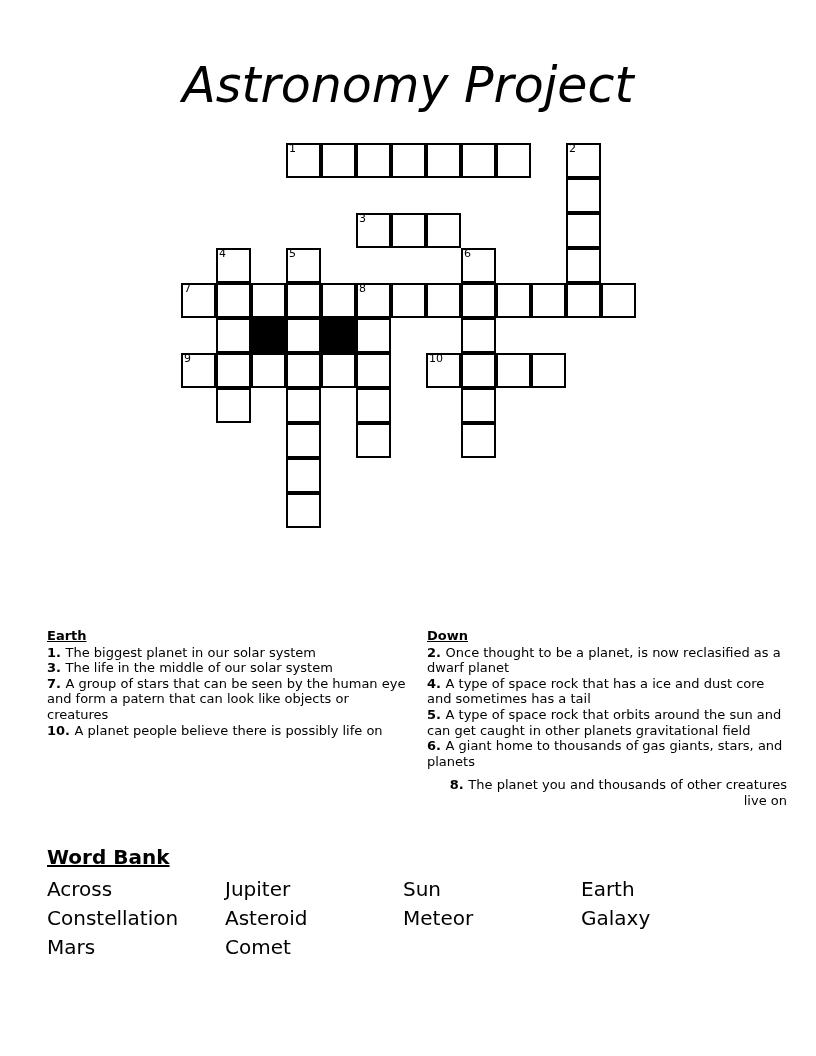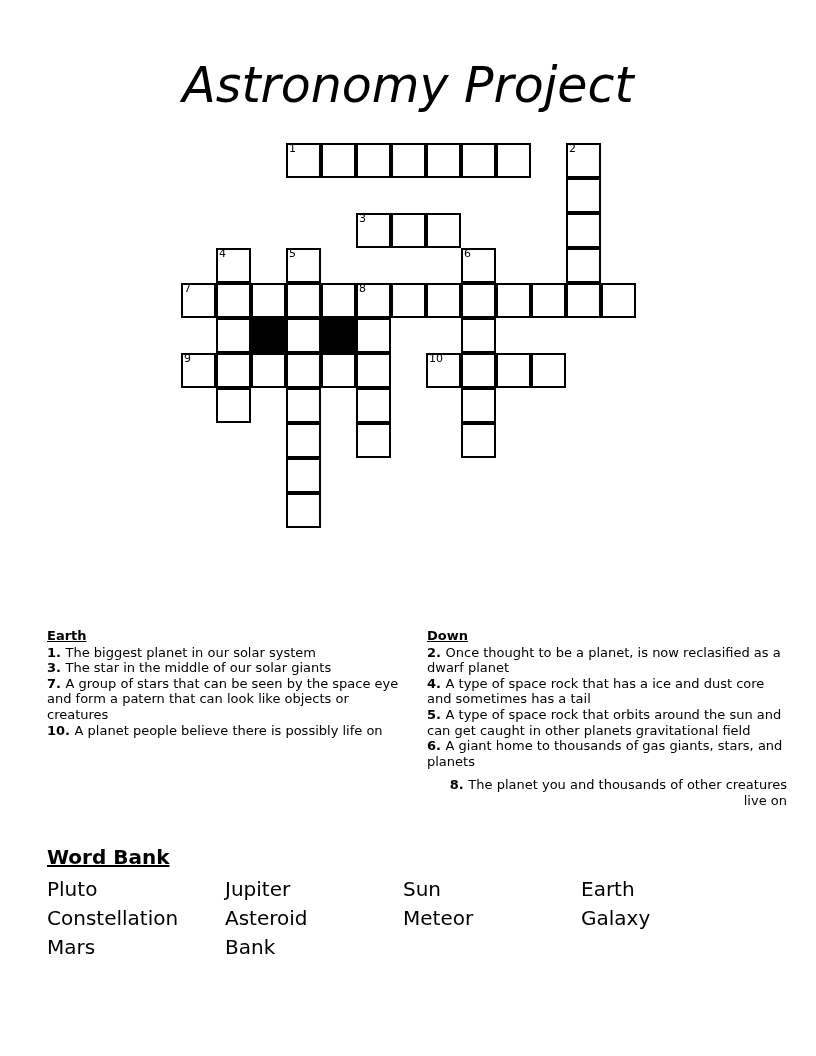--- a/index.html
+++ b/index.html
@@ -209,37 +209,37 @@
     <div class="cell" style="left: 531px; top: 353px;"></div>
     <div class="cell block" style="left: 251px; top: 318px;"></div>
     <div class="cell block" style="left: 321px; top: 318px;"></div>
   </div>
 
 <div id="clues">
   <div id="clues-across" class="clue-col">
     <span class="clue-heading">Earth</span>
     <div id="across-list">
         <p class="clue"><span class="cnum">1. </span><span class="ctext">The biggest planet in our solar system</span></p>
-        <p class="clue"><span class="cnum">3. </span><span class="ctext">The star in the middle of our solar giants</span></p>
-        <p class="clue"><span class="cnum">7. </span><span class="ctext">A group of stars that can be seen by the space eye and form a patern that can look like objects or creatures</span></p>
+        <p class="clue"><span class="cnum">3. </span><span class="ctext">The life in the middle of our solar system</span></p>
+        <p class="clue"><span class="cnum">7. </span><span class="ctext">A group of stars that can be seen by the human eye and form a patern that can look like objects or creatures</span></p>
         <p class="clue"><span class="cnum">10. </span><span class="ctext">A planet people believe there is possibly life on</span></p>
       </div>
   </div>
   <div id="clues-down" class="clue-col">
     <span class="clue-heading">Down</span>
     <div id="down-list">
         <p class="clue"><span class="cnum">2. </span><span class="ctext">Once thought to be a planet, is now reclasified as a dwarf planet</span></p>
         <p class="clue"><span class="cnum">4. </span><span class="ctext">A type of space rock that has a ice and dust core and sometimes has a tail</span></p>
         <p class="clue"><span class="cnum">5. </span><span class="ctext">A type of space rock that orbits around the sun and can get caught in other planets gravitational field</span></p>
         <p class="clue"><span class="cnum">6. </span><span class="ctext">A giant home to thousands of gas giants, stars, and planets</span></p>
         <p class="clue spaced"><span class="cnum">8. </span><span class="ctext">The planet you and thousands of other creatures live on</span></p>
       </div>
   </div>
 </div>
 
 <div id="word-bank">
   <span id="word-bank-heading">Word Bank</span>
   <div id="word-bank-rows">
-      <div class="wb-row"><span class="wb-word">Pluto</span><span class="wb-word">Jupiter</span><span class="wb-word">Sun</span><span class="wb-word">Earth</span></div>
+      <div class="wb-row"><span class="wb-word">Across</span><span class="wb-word">Jupiter</span><span class="wb-word">Sun</span><span class="wb-word">Earth</span></div>
       <div class="wb-row"><span class="wb-word">Constellation</span><span class="wb-word">Asteroid</span><span class="wb-word">Meteor</span><span class="wb-word">Galaxy</span></div>
-      <div class="wb-row"><span class="wb-word">Mars</span><span class="wb-word">Bank</span><span class="wb-word empty"></span><span class="wb-word empty"></span></div>
+      <div class="wb-row"><span class="wb-word">Mars</span><span class="wb-word">Comet</span><span class="wb-word empty"></span><span class="wb-word empty"></span></div>
     </div>
 </div>
 
 </body></html>

